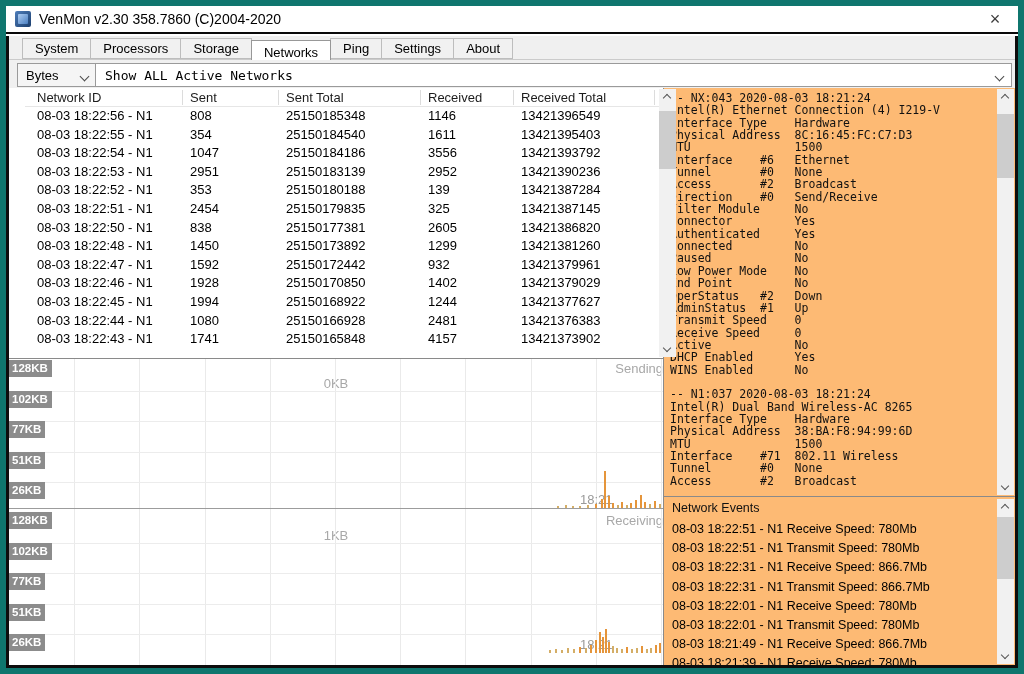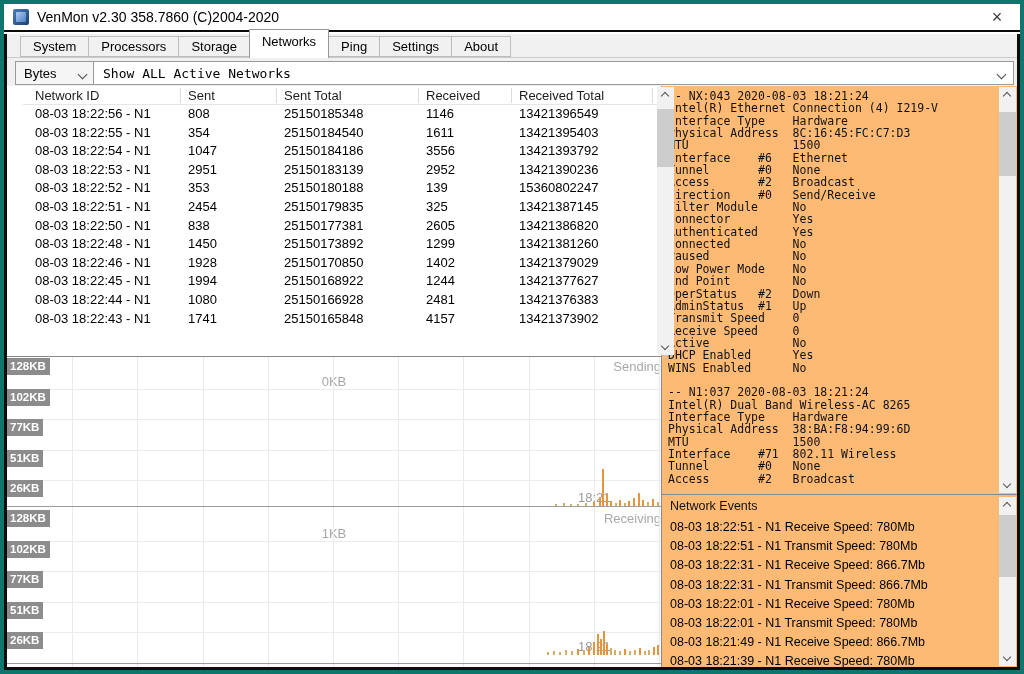--- a/index.html
+++ b/index.html
@@ -1,18 +1,18 @@
 <!DOCTYPE html>
 <html><head>
 <meta charset="utf-8">
 <style>
   *{margin:0;padding:0;box-sizing:border-box}
   html,body{width:1024px;height:674px;overflow:hidden;background:#fff;
     font-family:"Liberation Sans",sans-serif;color:#000;-webkit-font-smoothing:antialiased}
-  .window{position:absolute;inset:0;background:#fff;border:4px solid #0f766e}
+  .window{position:absolute;inset:0;background:#fff;border:6px solid #0f766e}
 
   
   .titlebar{position:absolute;top:0;left:0;right:0;height:28px;background:#fff;
     border-bottom:2px solid #0a0a0a;display:flex;align-items:center}
   .app-icon{width:16px;height:16px;margin-left:9px;border-radius:2px;
     background:linear-gradient(135deg,#4d7dba,#1b3e6d);position:relative;flex:0 0 auto}
   .app-icon:after{content:"";position:absolute;inset:3px;border-radius:1px;
     background:linear-gradient(135deg,#aecdf2,#4a7fc1)}
   .title-text{margin-left:8px;font-size:14px}
   .close-btn{position:absolute;right:6px;top:0;width:34px;height:26px;display:flex;
@@ -20,21 +20,21 @@
 
   
   .client{position:absolute;top:30px;left:0;right:0;bottom:0;background:#f0f0f0;
     border:3px solid #0d0d0d;border-top:none}
 
   
   .tabbar{position:absolute;top:0;left:0;right:0;height:24px;background:#f0f0f0;
     border-bottom:1px solid #cbcbcb;display:flex;align-items:flex-end;padding-left:14px}
   .tab{height:21px;line-height:20px;padding:0 12px;font-size:13px;background:#f1f1f1;
     border:1px solid #bdbdbd;margin-left:-1px;white-space:nowrap}
-  .tab.active{height:29px;line-height:23px;background:#fff;border:1px solid #989898;
+  .tab.active{height:20px;line-height:23px;background:#fff;border:1px solid #989898;
     border-bottom:none;margin-bottom:-1px;position:relative;z-index:2}
 
   
   .toolbar{position:absolute;top:24px;left:0;right:0;height:28px;background:#f0f0f0}
   .combo{position:absolute;top:3px;height:24px;border:1px solid #9a9a9a;display:flex;
     align-items:center;font-size:13px}
   .combo.unit{left:8px;width:80px;background:#f5f5f5;padding-left:8px}
   .combo.filter{left:86px;right:3px;background:#fff;padding-left:9px;
     font-family:"DejaVu Sans Mono",monospace}
   .chv{position:absolute;right:8px;top:9px;width:7px;height:7px;
@@ -169,21 +169,21 @@
               <span class="tcell c1">2951</span>
               <span class="tcell c2">25150183139</span>
               <span class="tcell c3">2952</span>
               <span class="tcell c4">13421390236</span>
             </div>
             <div class="trow">
               <span class="tcell c0">08-03  18:22:52 - N1</span>
               <span class="tcell c1">353</span>
               <span class="tcell c2">25150180188</span>
               <span class="tcell c3">139</span>
-              <span class="tcell c4">15360802247</span>
+              <span class="tcell c4">13421387284</span>
             </div>
             <div class="trow">
               <span class="tcell c0">08-03  18:22:51 - N1</span>
               <span class="tcell c1">2454</span>
               <span class="tcell c2">25150179835</span>
               <span class="tcell c3">325</span>
               <span class="tcell c4">13421387145</span>
             </div>
             <div class="trow">
               <span class="tcell c0">08-03  18:22:50 - N1</span>
@@ -191,20 +191,27 @@
               <span class="tcell c2">25150177381</span>
               <span class="tcell c3">2605</span>
               <span class="tcell c4">13421386820</span>
             </div>
             <div class="trow">
               <span class="tcell c0">08-03  18:22:48 - N1</span>
               <span class="tcell c1">1450</span>
               <span class="tcell c2">25150173892</span>
               <span class="tcell c3">1299</span>
               <span class="tcell c4">13421381260</span>
+            </div>
+            <div class="trow">
+              <span class="tcell c0">08-03  18:22:47 - N1</span>
+              <span class="tcell c1">1592</span>
+              <span class="tcell c2">25150172442</span>
+              <span class="tcell c3">932</span>
+              <span class="tcell c4">13421379961</span>
             </div>
             <div class="trow">
               <span class="tcell c0">08-03  18:22:46 - N1</span>
               <span class="tcell c1">1928</span>
               <span class="tcell c2">25150170850</span>
               <span class="tcell c3">1402</span>
               <span class="tcell c4">13421379029</span>
             </div>
             <div class="trow">
               <span class="tcell c0">08-03  18:22:45 - N1</span>

